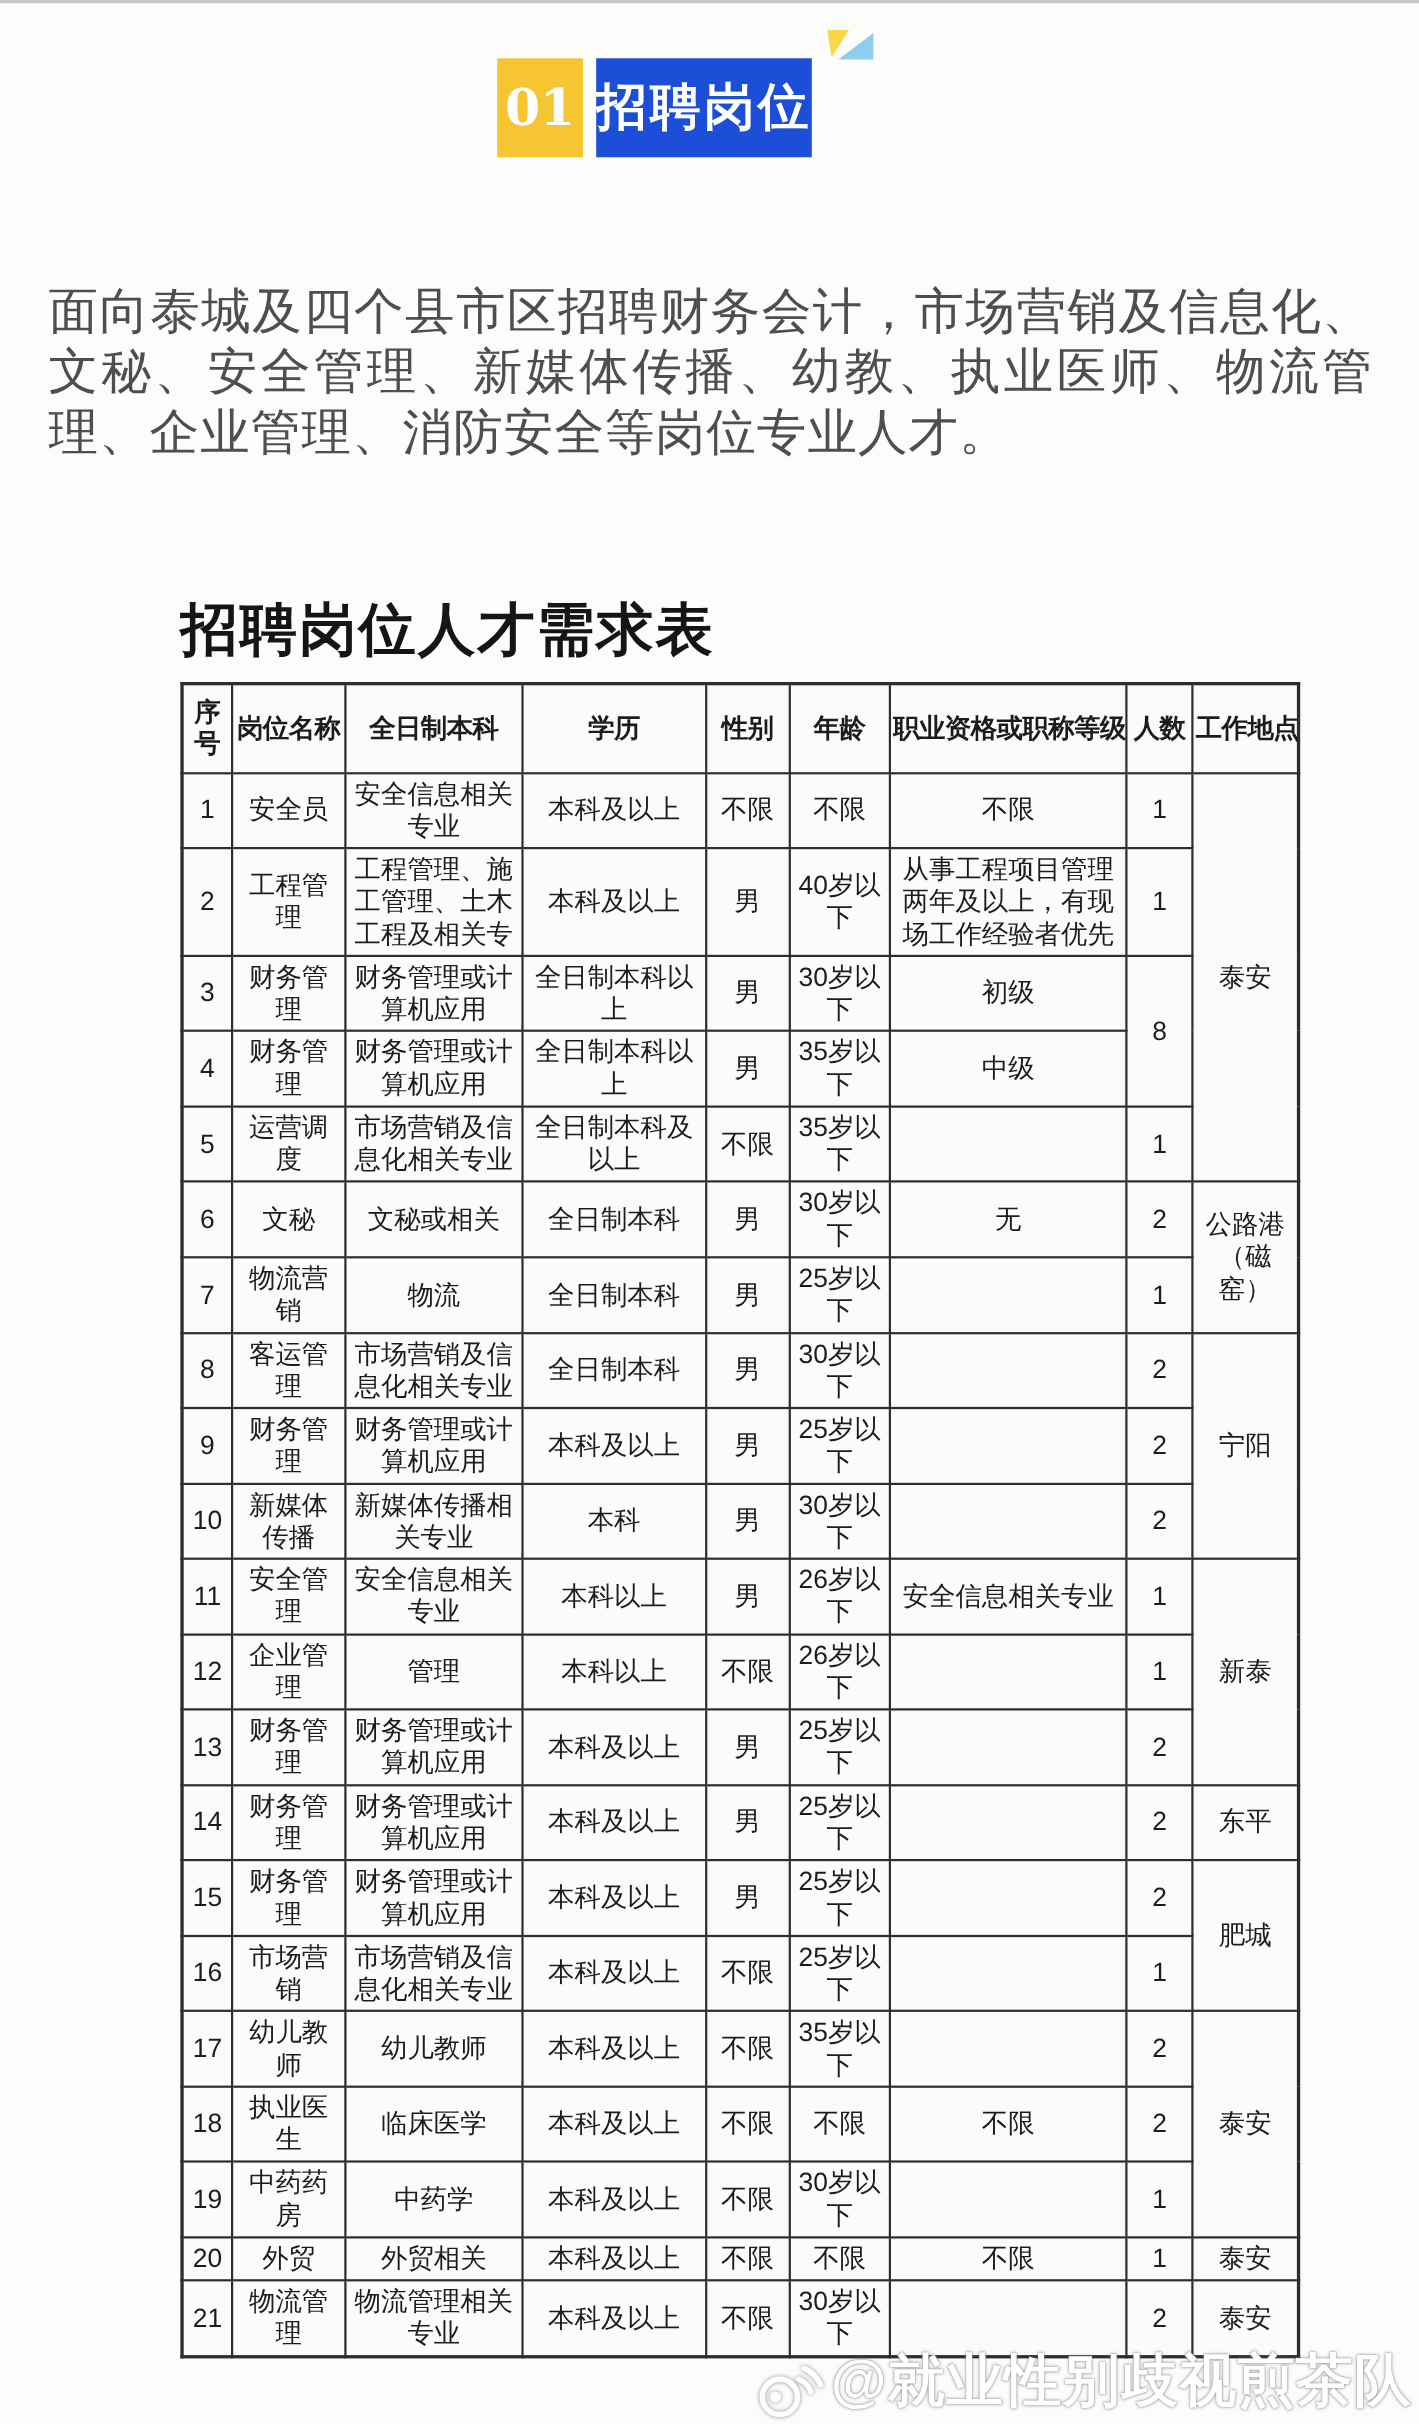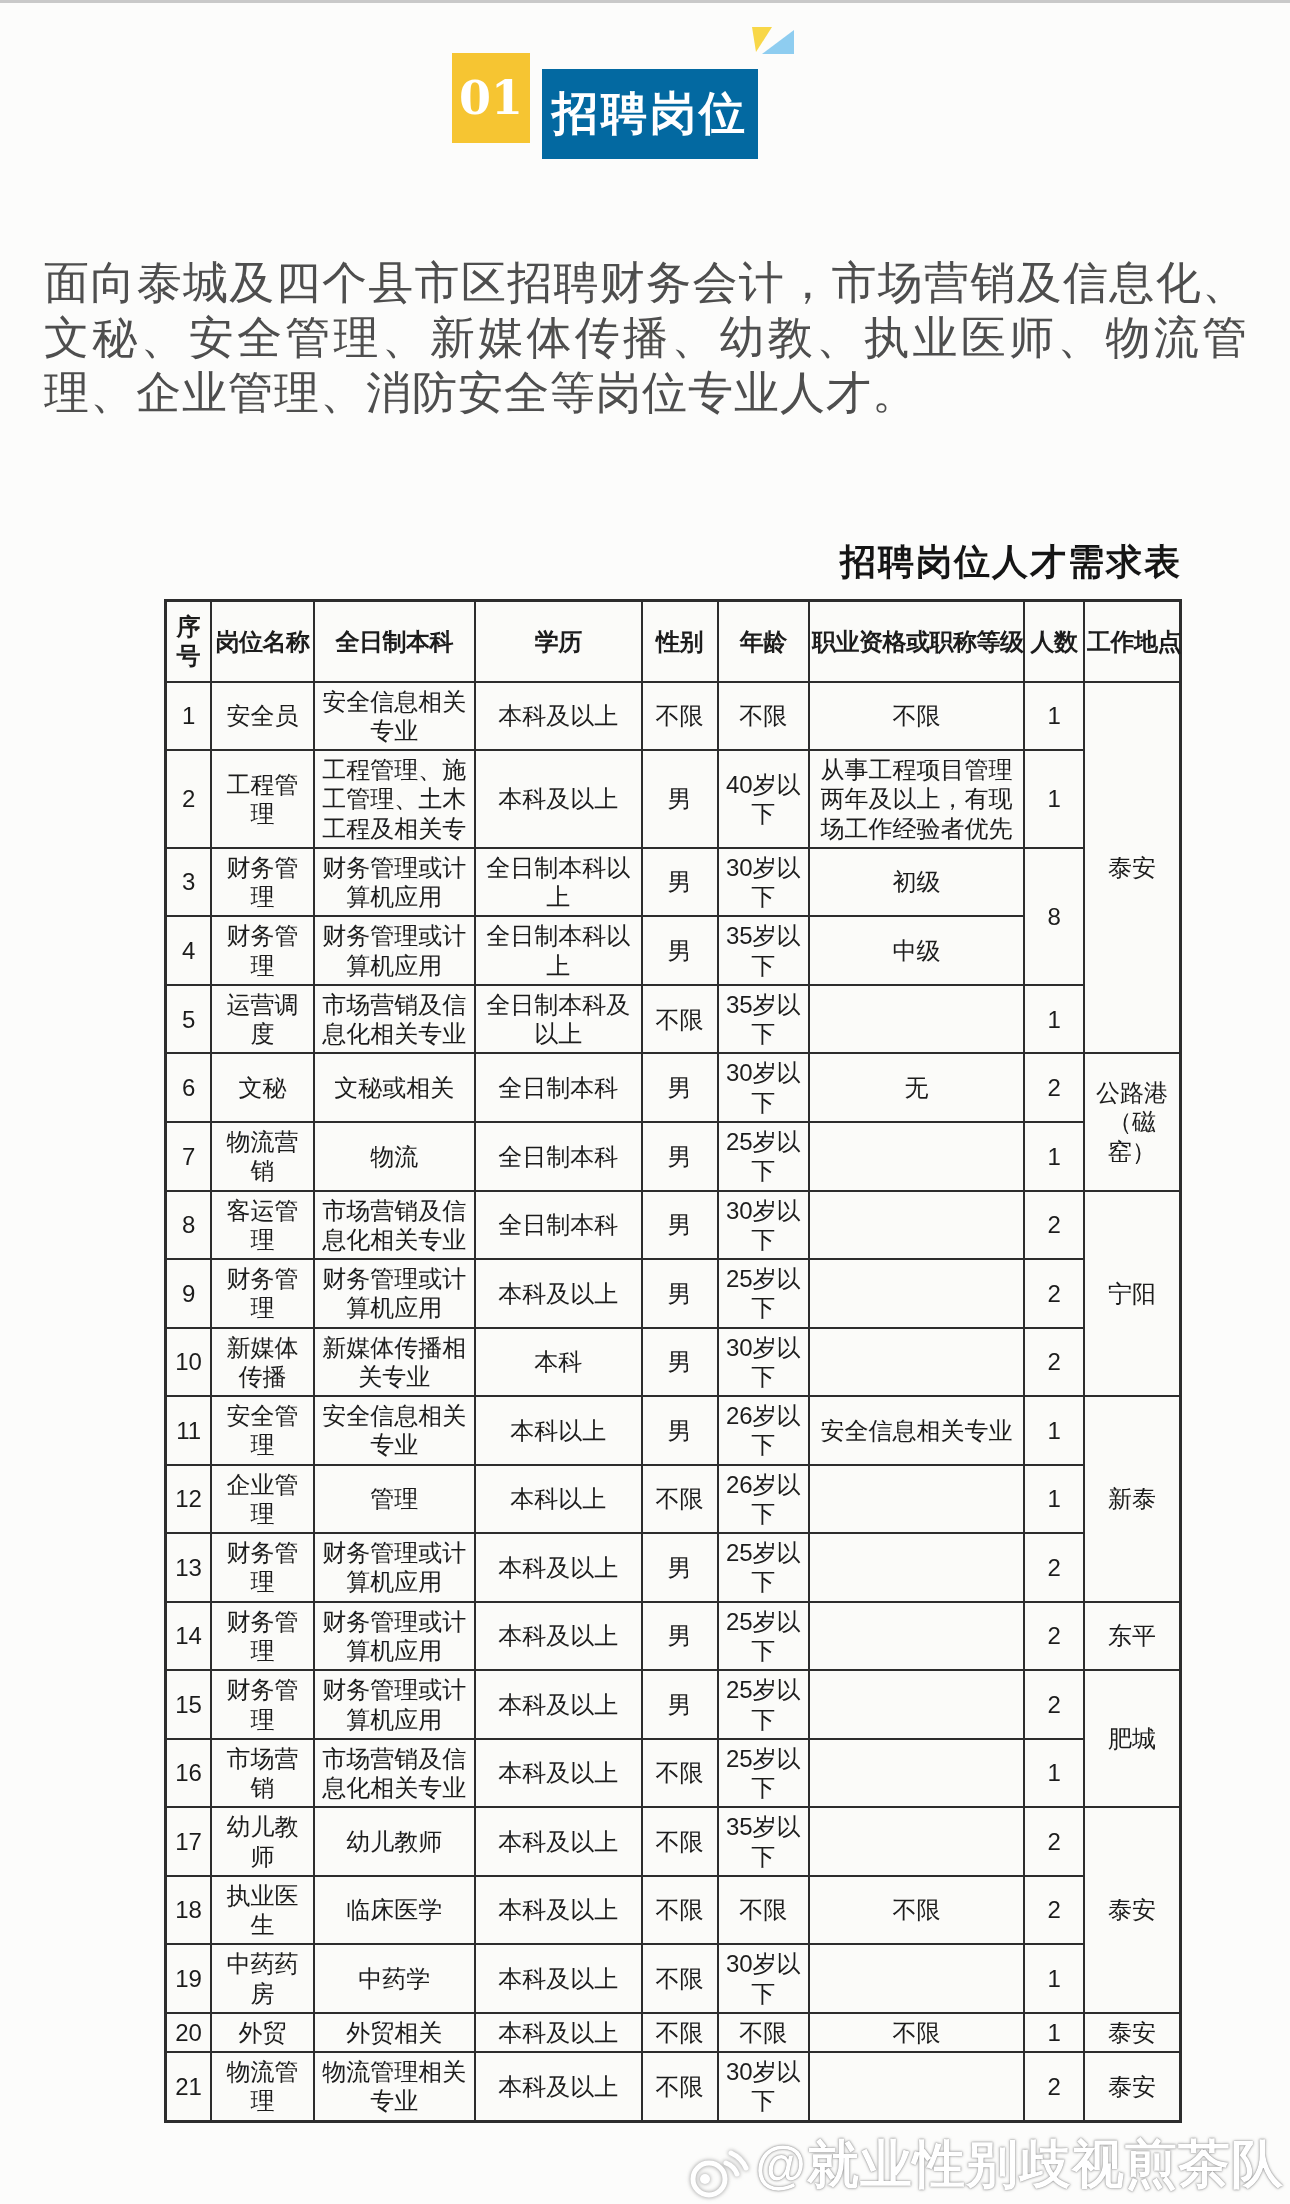--- a/index.html
+++ b/index.html
@@ -14,38 +14,38 @@
   
   .badge-row { position:relative; margin:50px 0 0 452px; height:90px; width:360px;padding-left:15px; }
   .num-box {
     position:absolute; left:0; top:0; width:78px; height:90px;
     background:#f6c532; color:#ffffff;
     font-family:"DejaVu Serif","Liberation Serif",serif;
     font-size:46px; font-weight:bold;
     display:flex; align-items:center; justify-content:center;
   }
   .title-box {
-    position:absolute; left:90px; top:16px; width:216px; height:90px;
-    background:#0369a1; color:#ffffff;
+    position:absolute; left:90px; top:0; width:196px; height:90px;
+    background:#1d4ed8; color:#ffffff;
     font-size:46px; font-weight:bold; letter-spacing:3px;
     display:flex; align-items:center; justify-content:center;
   }
   .corner { position:absolute; left:300px; top:-26px; width:44px; height:28px; }
 
   
   .intro {
     margin:112px 42px 0 44px;
     font-size:45px; line-height:55px; color:#4e4e4e;
     text-align:justify; letter-spacing:1px;
   }
 
   
   .table-wrap { width:1018px; margin:118px 0 0 164px; }
   .table-title {
-    text-align:right; font-size:36px; font-weight:bold;
+    text-align:left; font-size:52px; font-weight:bold;
     color:#151515; letter-spacing:2px;
   }
   table.req {
     width:100%; border-collapse:collapse; table-layout:fixed;
     margin-top:12px; border:3px solid #2d2d2d;
     background:#fbfbf9;
   }
   table.req th, table.req td {
     border:2px solid #2d2d2d; text-align:center; vertical-align:middle;
     font-size:24px; line-height:1.22; padding:4px 3px; color:#1c1c1c;

